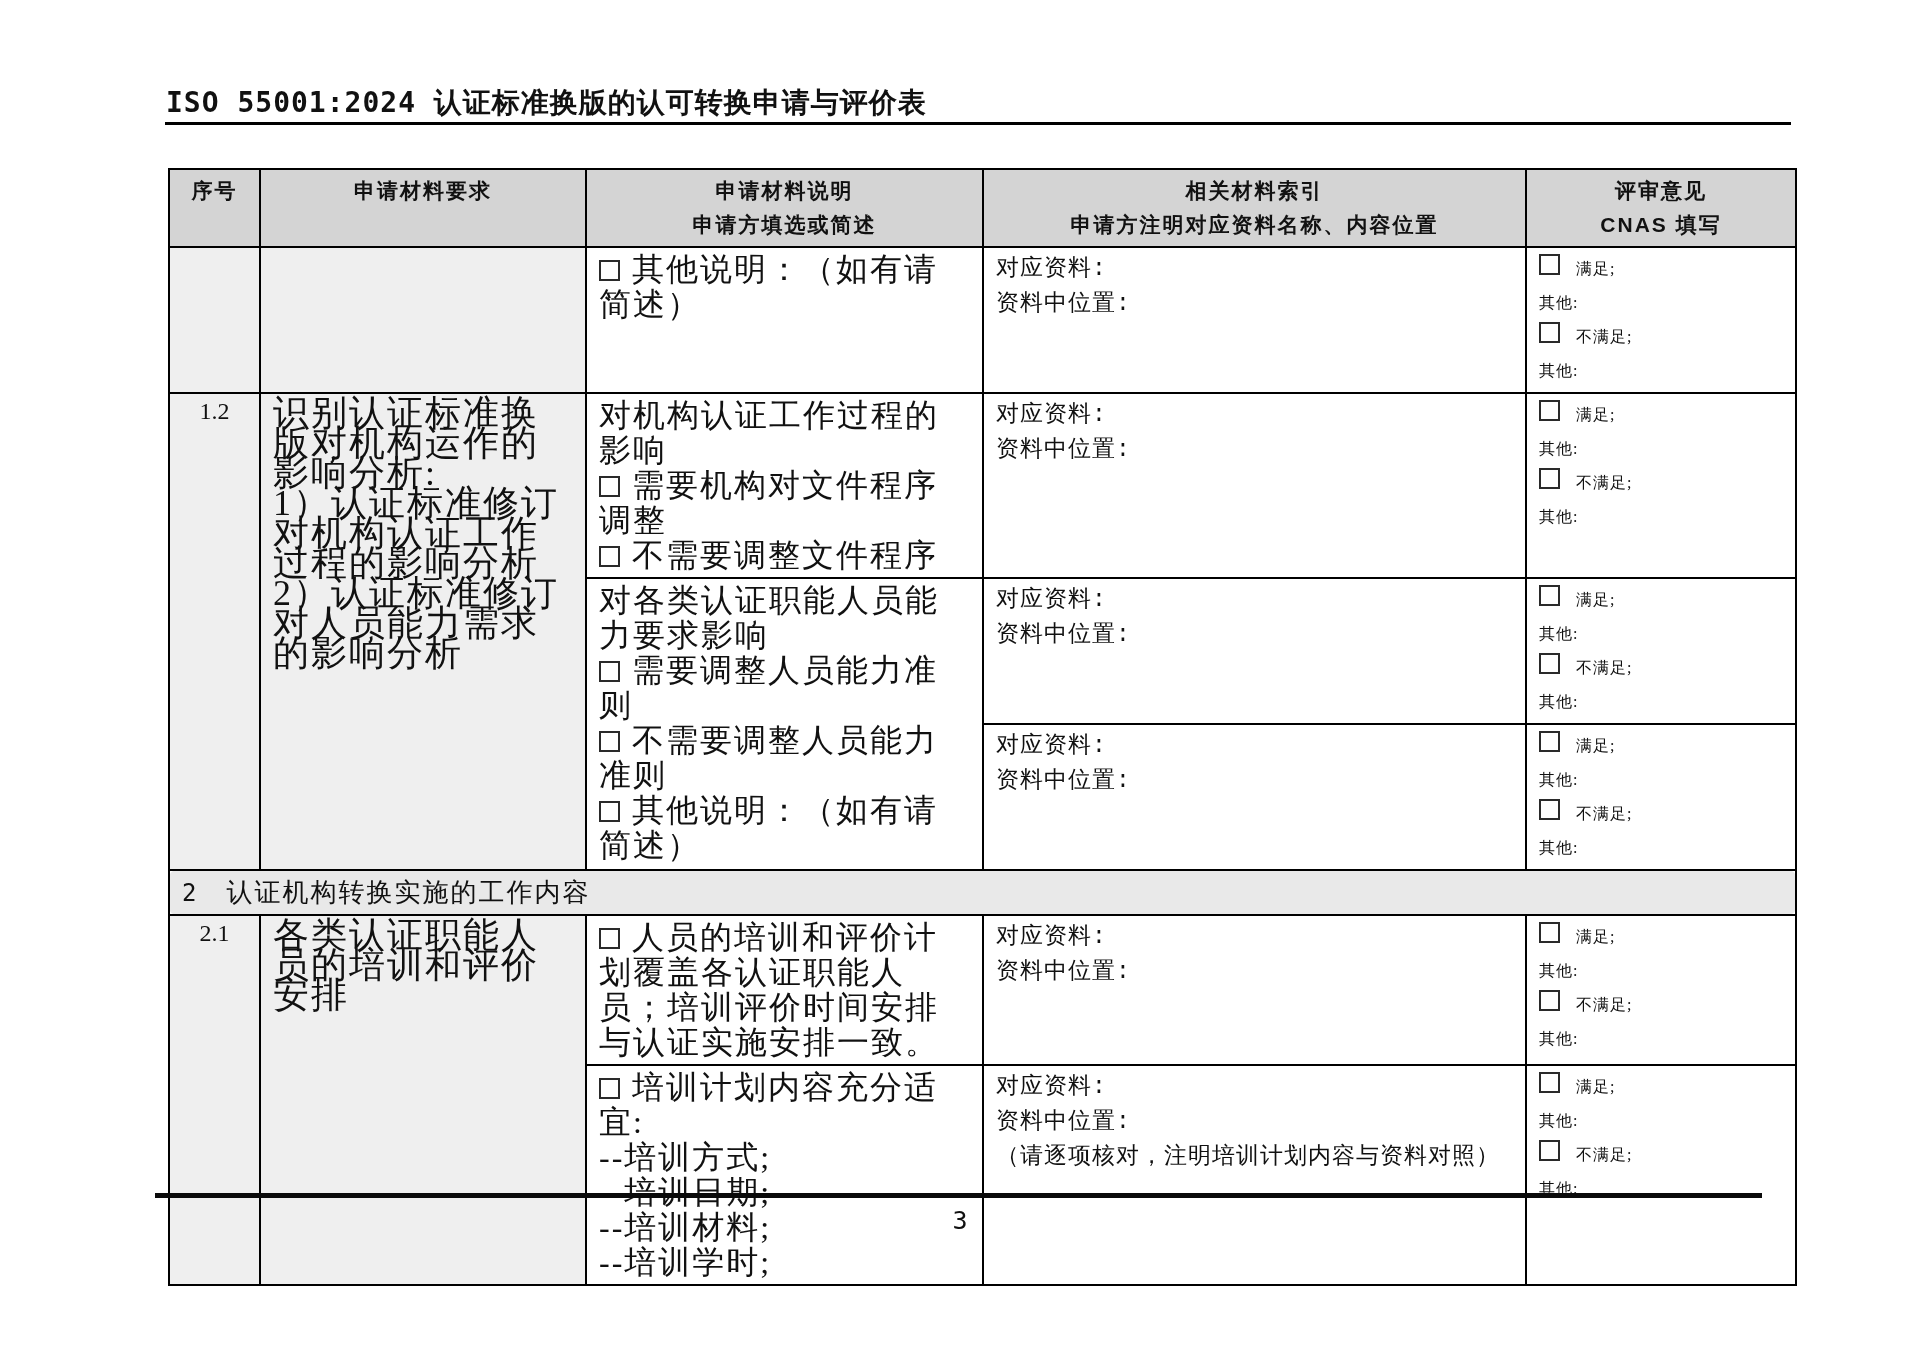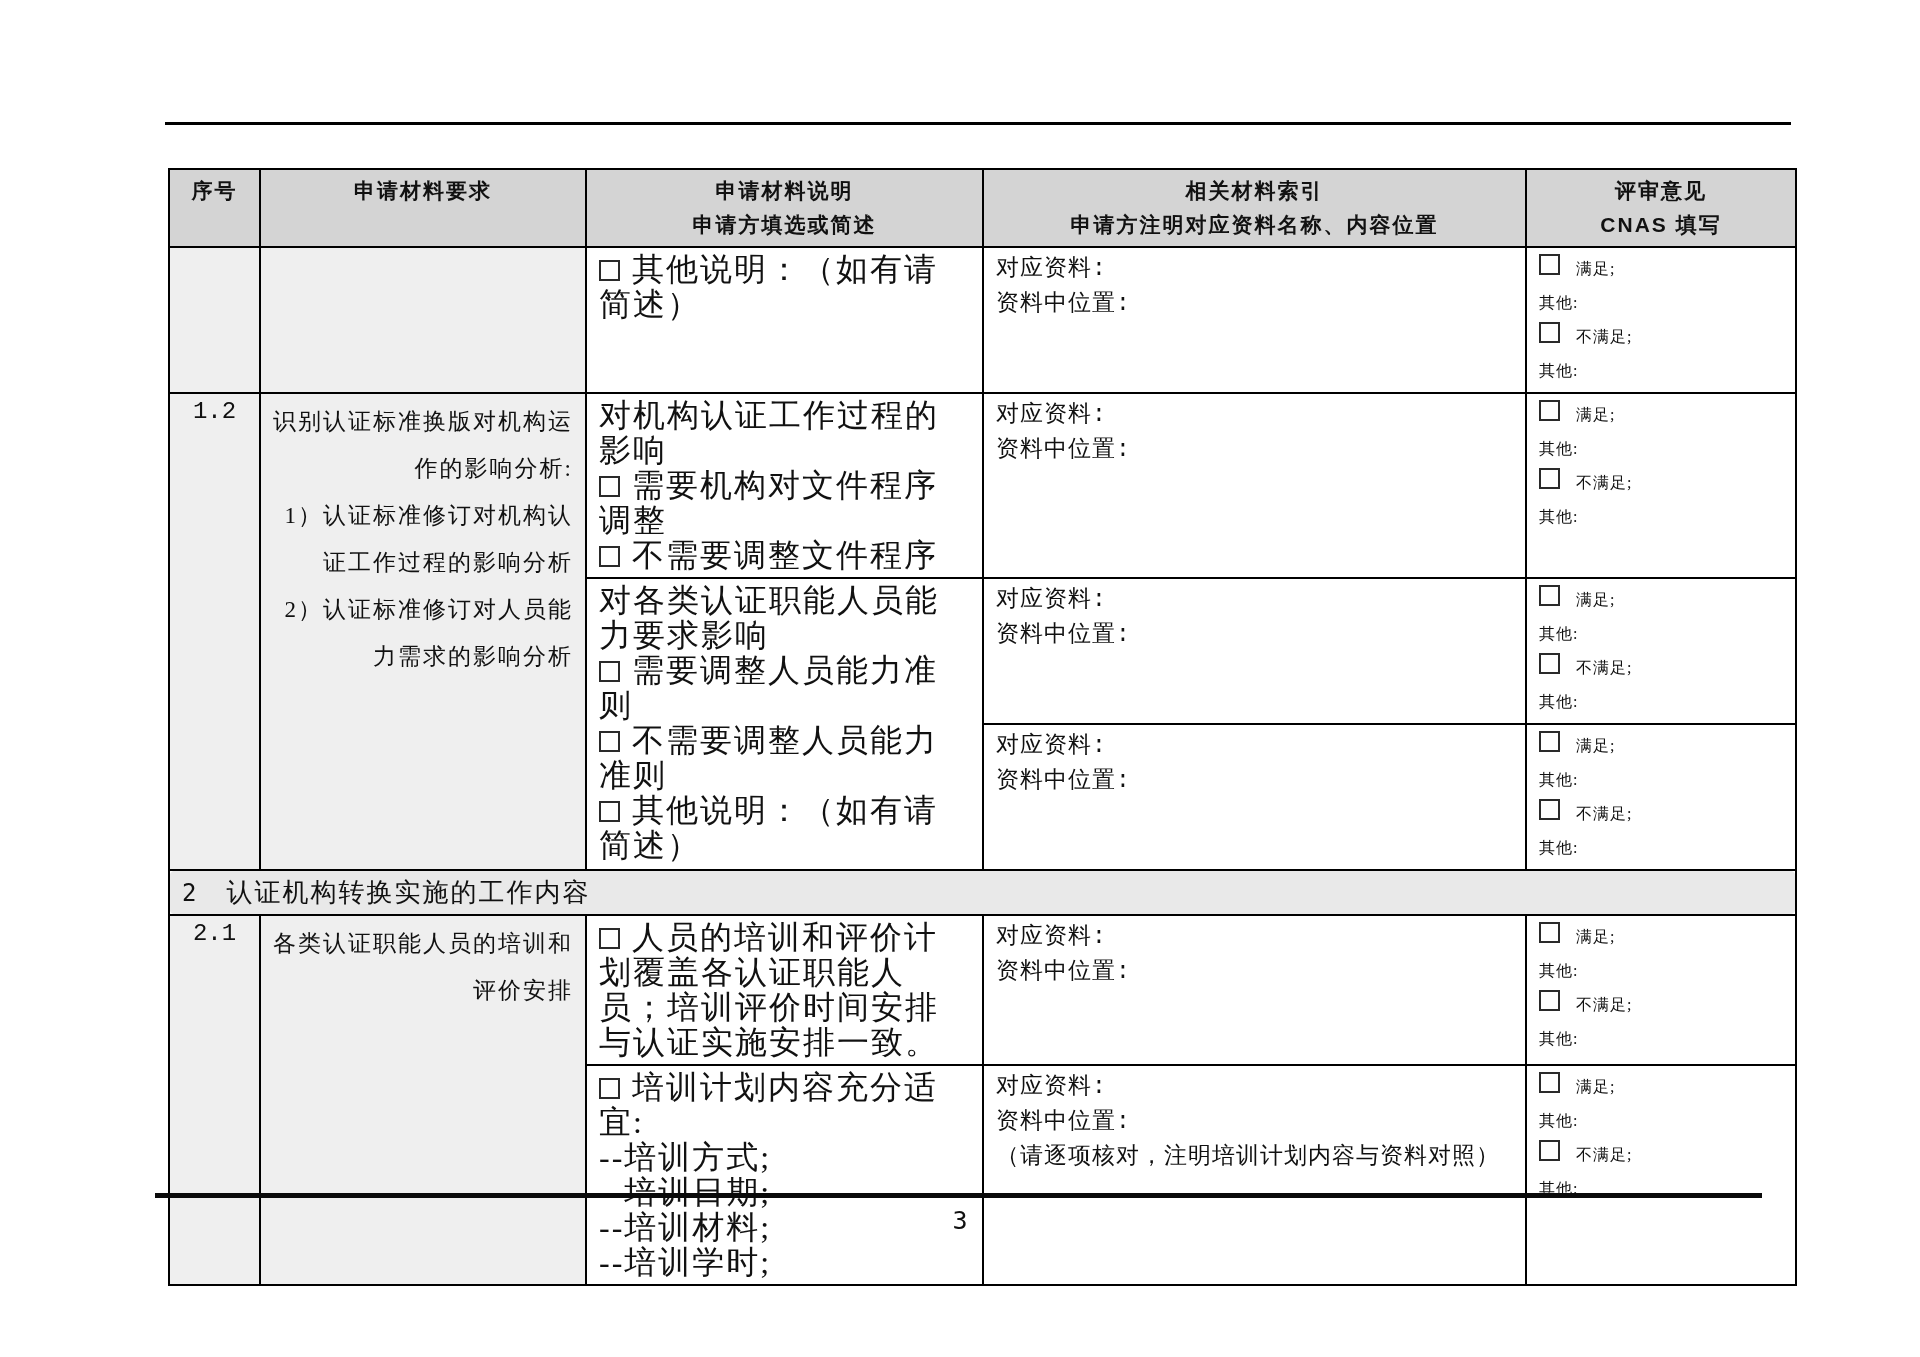--- a/index.html
+++ b/index.html
@@ -39,27 +39,27 @@
   }
   th.hc{
     background:rgba(0,0,0,0.17);
     font-family:"Liberation Sans","DejaVu Sans",sans-serif;
     font-weight:700;font-size:21px;line-height:34px;
     text-align:center;vertical-align:middle;letter-spacing:2px;
     padding:2px 4px;
   }
   td.seq{
     background:rgba(0,0,0,0.062);
-    font-family:Liberation Mono, monospace;
+    font-family:Liberation Serif, serif;
     font-size:24px;text-align:center;padding-top:10px;
   }
   td.req{
     background:rgba(0,0,0,0.062);
-    font-size:23px;letter-spacing:2px;line-height:47px;
-    white-space:pre-line;padding-top:6px;text-align:right;
+    font-size:36px;letter-spacing:2px;line-height:30px;
+    white-space:pre-line;padding-top:6px;
   }
   td.desc{font-size:32px;letter-spacing:2px;line-height:35px;padding-top:6px;}
   td.idx{font-size:23px;letter-spacing:1px;line-height:35px;padding-top:5px;font-family:Liberation Mono, monospace;}
   td.review{font-size:16px;letter-spacing:1px;line-height:34px;padding-top:5px;}
   td.section{
     background:rgba(0,0,0,0.085);
     font-size:26px;letter-spacing:2px;padding:3px 12px;
     vertical-align:middle;
     border-radius:8px;
   }
@@ -82,20 +82,21 @@
     position:absolute;left:0;top:1206px;width:1920px;text-align:center;z-index:2;
     font-family:"DejaVu Sans Mono",monospace;font-size:25px;
   }
 </style>
 </head>
 <body>
 
 <div class="page">
 
 
+  <div class="doc-title">ISO 55001:2024 认证标准换版的认可转换申请与评价表</div>
   <div class="title-rule"></div>
 
   <table class="form-table">
     <colgroup>
       <col style="width:91px">
         <col style="width:326px">
         <col style="width:397px">
       <col style="width:543px">
         <col style="width:270px">
     </colgroup>

